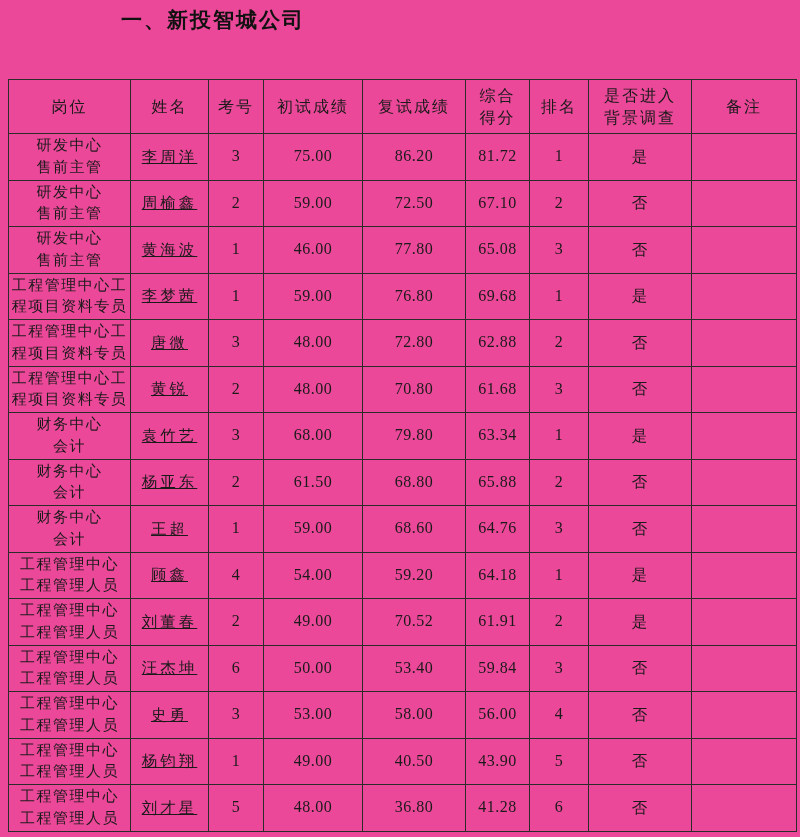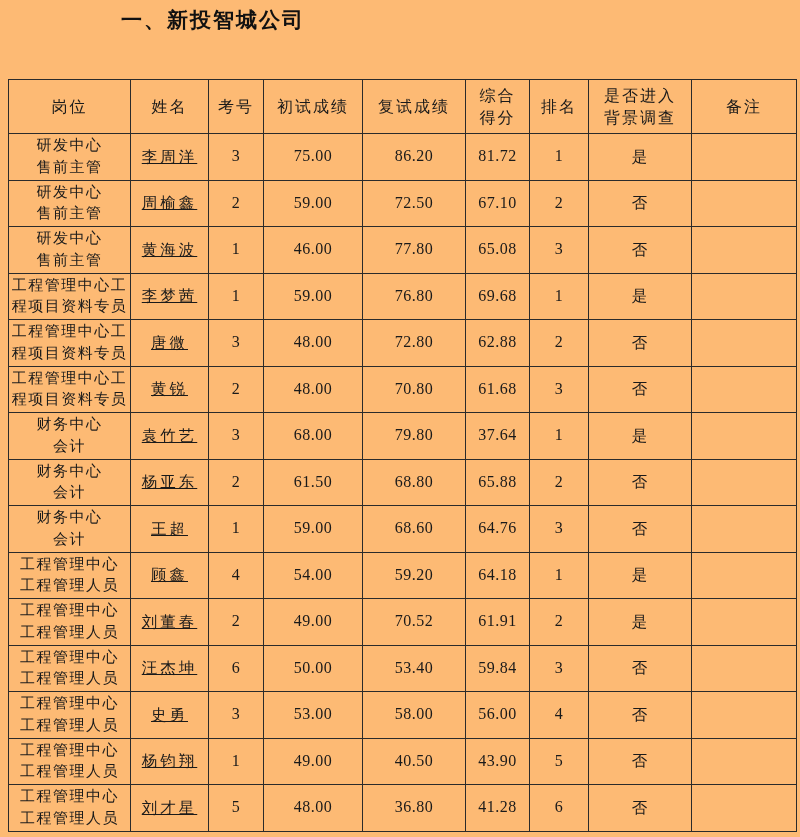--- a/index.html
+++ b/index.html
@@ -5,21 +5,21 @@
   * { box-sizing: border-box; margin: 0; padding: 0; }
   html, body {
     width: 800px;
     background: #ffffff;
     font-family: "Liberation Serif", "DejaVu Serif", serif;
     color: #1a1a1a;
   }
   .page {
     width: 800px;
     height: 837px;
-    background: #fdba74;
+    background: #ec4899;
     padding-top: 7px;
     overflow: hidden;
   }
   .doc-title {
     margin-left: 121px;
     font-family: "Liberation Sans", "DejaVu Sans", sans-serif;
     font-size: 21px;
     font-weight: 700;
     letter-spacing: 2px;
     color: #111111;
@@ -174,21 +174,21 @@
           <td class="col-background_check">否</td>
           <td class="col-remark"></td>
         </tr>
         <tr>
           <td class="col-position">财务中心
 会计</td>
           <td class="col-name">袁竹艺</td>
           <td class="col-exam_no">3</td>
           <td class="col-initial_score">68.00</td>
           <td class="col-retest_score">79.80</td>
-          <td class="col-composite_score">37.64</td>
+          <td class="col-composite_score">63.34</td>
           <td class="col-rank">1</td>
           <td class="col-background_check">是</td>
           <td class="col-remark"></td>
         </tr>
         <tr>
           <td class="col-position">财务中心
 会计</td>
           <td class="col-name">杨亚东</td>
           <td class="col-exam_no">2</td>
           <td class="col-initial_score">61.50</td>

